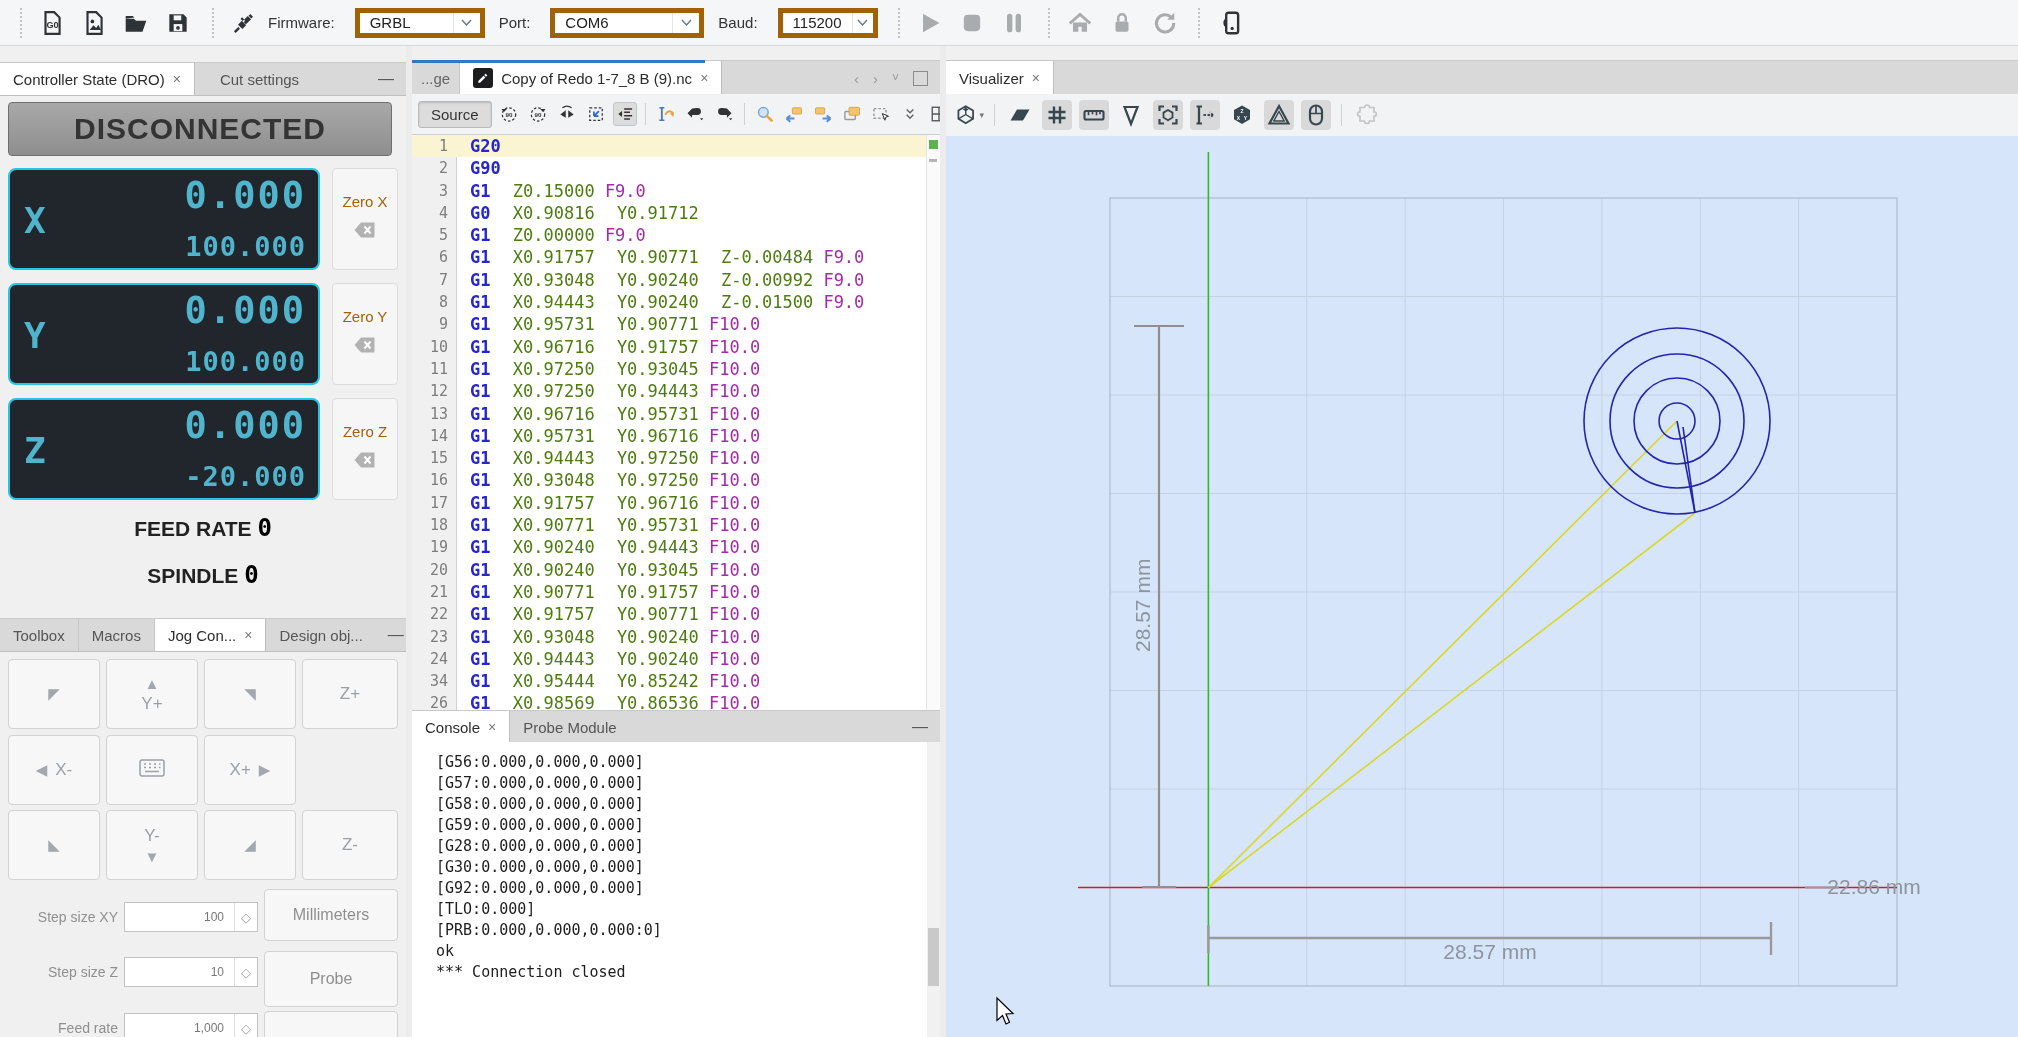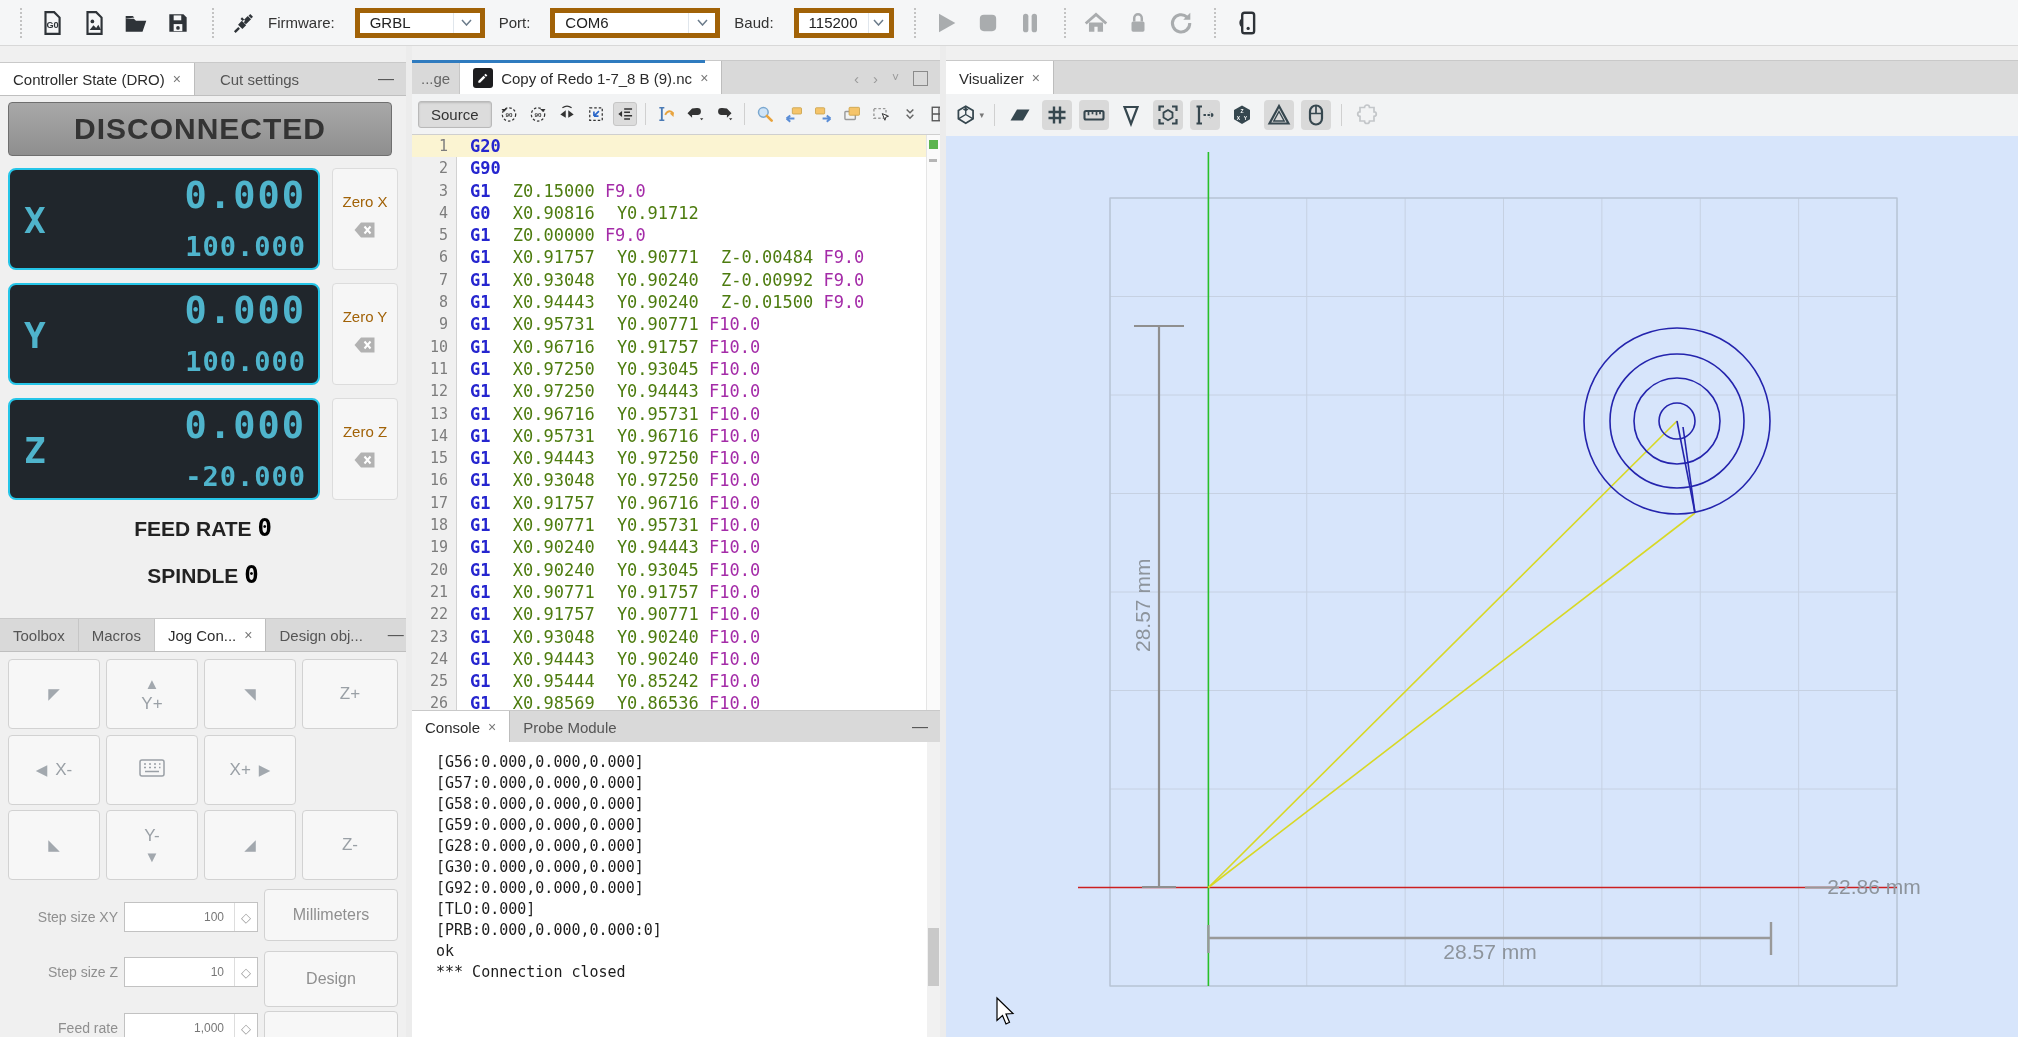--- a/index.html
+++ b/index.html
@@ -130,21 +130,21 @@
       <span class="tb-label">Firmware:</span>
       <div class="combo" style="width:130px;">
         <span class="cval">GRBL</span>
         <span class="cbtn">
             <svg width="11" height="7" viewBox="0 0 11 7">
               <path d="M1 1l4.5 5L10 1" fill="none" stroke="#6b7b8a" stroke-width="1.5"></path>
             </svg>
           </span>
       </div>
       <span class="tb-label">Port:</span>
-      <div class="combo" style="width:170px;">
+      <div class="combo" style="width:154px;">
         <span class="cval">COM6</span>
         <span class="cbtn">
             <svg width="11" height="7" viewBox="0 0 11 7">
               <path d="M1 1l4.5 5L10 1" fill="none" stroke="#6b7b8a" stroke-width="1.5"></path>
             </svg>
           </span>
       </div>
       <span class="tb-label">Baud:</span>
       <div class="combo" style="width:100px;">
         <span class="cval">115200</span>
@@ -341,21 +341,21 @@
       <span class="v">100</span>
         <span class="d">◇</span>
     </div>
     <div class="bigbtn" style="left:264px;top:843px;width:134px;height:52px;">Millimeters</div>
 
     <div class="steplabel" style="top:918px;">Step size Z</div>
     <div class="spinbox" style="left:124px;top:911px;width:134px;">
       <span class="v">10</span>
         <span class="d">◇</span>
     </div>
-    <div class="bigbtn" style="left:264px;top:905px;width:134px;height:56px;">Design</div>
+    <div class="bigbtn" style="left:264px;top:905px;width:134px;height:56px;">Probe</div>
 
     <div class="steplabel" style="top:974px;">Feed rate</div>
     <div class="spinbox" style="left:124px;top:967px;width:134px;">
       <span class="v">1,000</span>
         <span class="d">◇</span>
     </div>
     <div class="bigbtn" style="left:264px;top:965px;width:134px;height:56px;"></div>
   </div>
 
   <div id="center" class="panel">
@@ -506,21 +506,21 @@
           <div class="cl"><span class="ln">15</span><span class="ct"><span class="tk-g">G1</span> <span class="tk-c">X0.94443</span> <span class="tk-c">Y0.97250</span> <span class="tk-f">F10.0</span></span></div>
           <div class="cl"><span class="ln">16</span><span class="ct"><span class="tk-g">G1</span> <span class="tk-c">X0.93048</span> <span class="tk-c">Y0.97250</span> <span class="tk-f">F10.0</span></span></div>
           <div class="cl"><span class="ln">17</span><span class="ct"><span class="tk-g">G1</span> <span class="tk-c">X0.91757</span> <span class="tk-c">Y0.96716</span> <span class="tk-f">F10.0</span></span></div>
           <div class="cl"><span class="ln">18</span><span class="ct"><span class="tk-g">G1</span> <span class="tk-c">X0.90771</span> <span class="tk-c">Y0.95731</span> <span class="tk-f">F10.0</span></span></div>
           <div class="cl"><span class="ln">19</span><span class="ct"><span class="tk-g">G1</span> <span class="tk-c">X0.90240</span> <span class="tk-c">Y0.94443</span> <span class="tk-f">F10.0</span></span></div>
           <div class="cl"><span class="ln">20</span><span class="ct"><span class="tk-g">G1</span> <span class="tk-c">X0.90240</span> <span class="tk-c">Y0.93045</span> <span class="tk-f">F10.0</span></span></div>
           <div class="cl"><span class="ln">21</span><span class="ct"><span class="tk-g">G1</span> <span class="tk-c">X0.90771</span> <span class="tk-c">Y0.91757</span> <span class="tk-f">F10.0</span></span></div>
           <div class="cl"><span class="ln">22</span><span class="ct"><span class="tk-g">G1</span> <span class="tk-c">X0.91757</span> <span class="tk-c">Y0.90771</span> <span class="tk-f">F10.0</span></span></div>
           <div class="cl"><span class="ln">23</span><span class="ct"><span class="tk-g">G1</span> <span class="tk-c">X0.93048</span> <span class="tk-c">Y0.90240</span> <span class="tk-f">F10.0</span></span></div>
           <div class="cl"><span class="ln">24</span><span class="ct"><span class="tk-g">G1</span> <span class="tk-c">X0.94443</span> <span class="tk-c">Y0.90240</span> <span class="tk-f">F10.0</span></span></div>
-          <div class="cl"><span class="ln">25</span><span class="ct"><span class="tk-g">G1</span> <span class="tk-c">X0.95444</span> <span class="tk-c">Y0.85242</span> <span class="tk-f">F10.0</span></span></div>
+          <div class="cl"><span class="ln">34</span><span class="ct"><span class="tk-g">G1</span> <span class="tk-c">X0.95444</span> <span class="tk-c">Y0.85242</span> <span class="tk-f">F10.0</span></span></div>
           <div class="cl"><span class="ln">26</span><span class="ct"><span class="tk-g">G1</span> <span class="tk-c">X0.98569</span> <span class="tk-c">Y0.86536</span> <span class="tk-f">F10.0</span></span></div>
           <div class="cl"><span class="ln">27</span><span class="ct"><span class="tk-g">G1</span> <span class="tk-c">X1.00955</span> <span class="tk-c">Y0.88922</span> <span class="tk-f">F10.0</span></span></div>
           <div class="cl"><span class="ln">28</span><span class="ct"><span class="tk-g">G1</span> <span class="tk-c">X1.02240</span> <span class="tk-c">Y0.92047</span> <span class="tk-f">F10.0</span></span></div>
         </div>
       <div id="code-stripe">
         <div id="stripe-green"></div>
         <div id="stripe-mark"></div>
       </div>
     </div>
 

